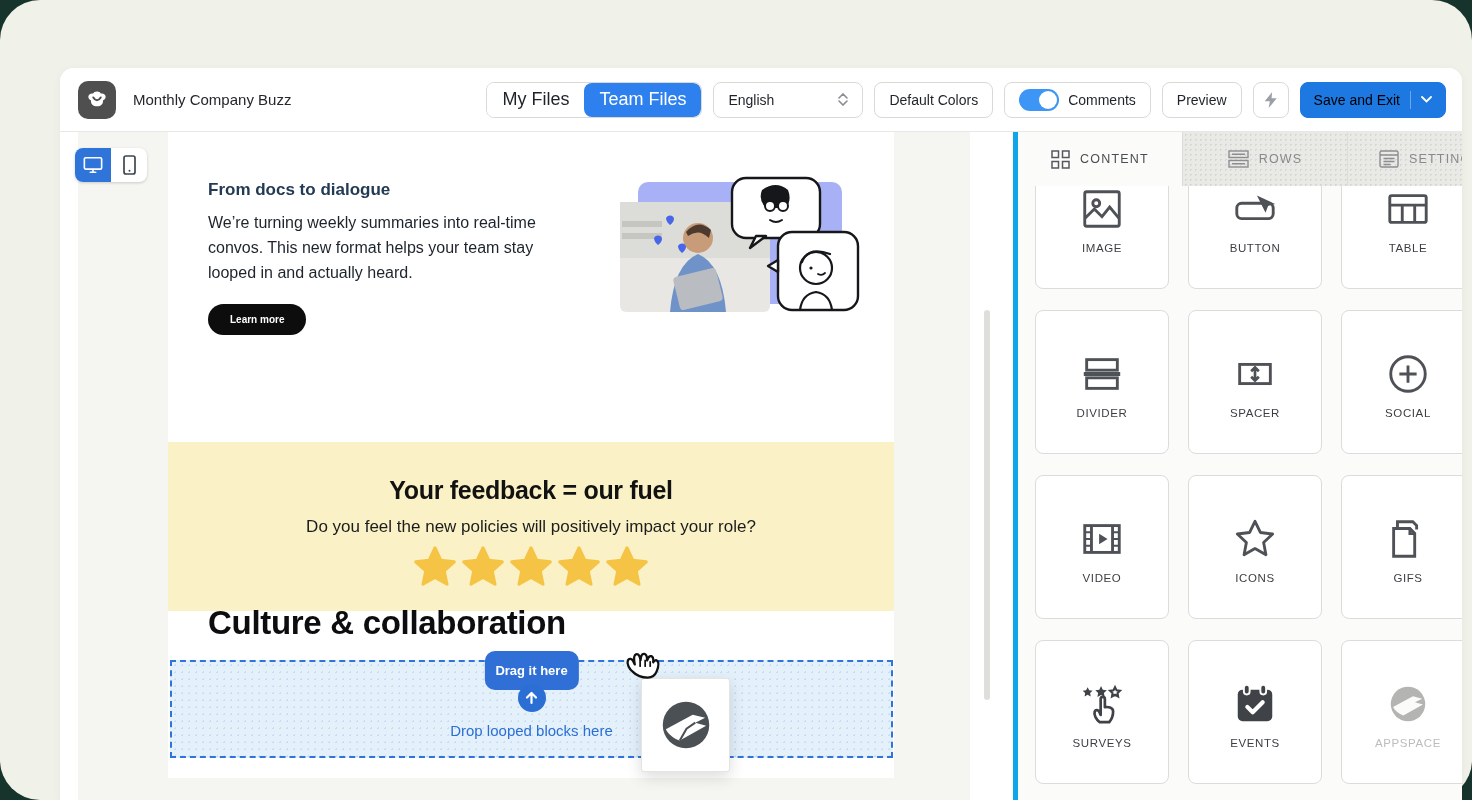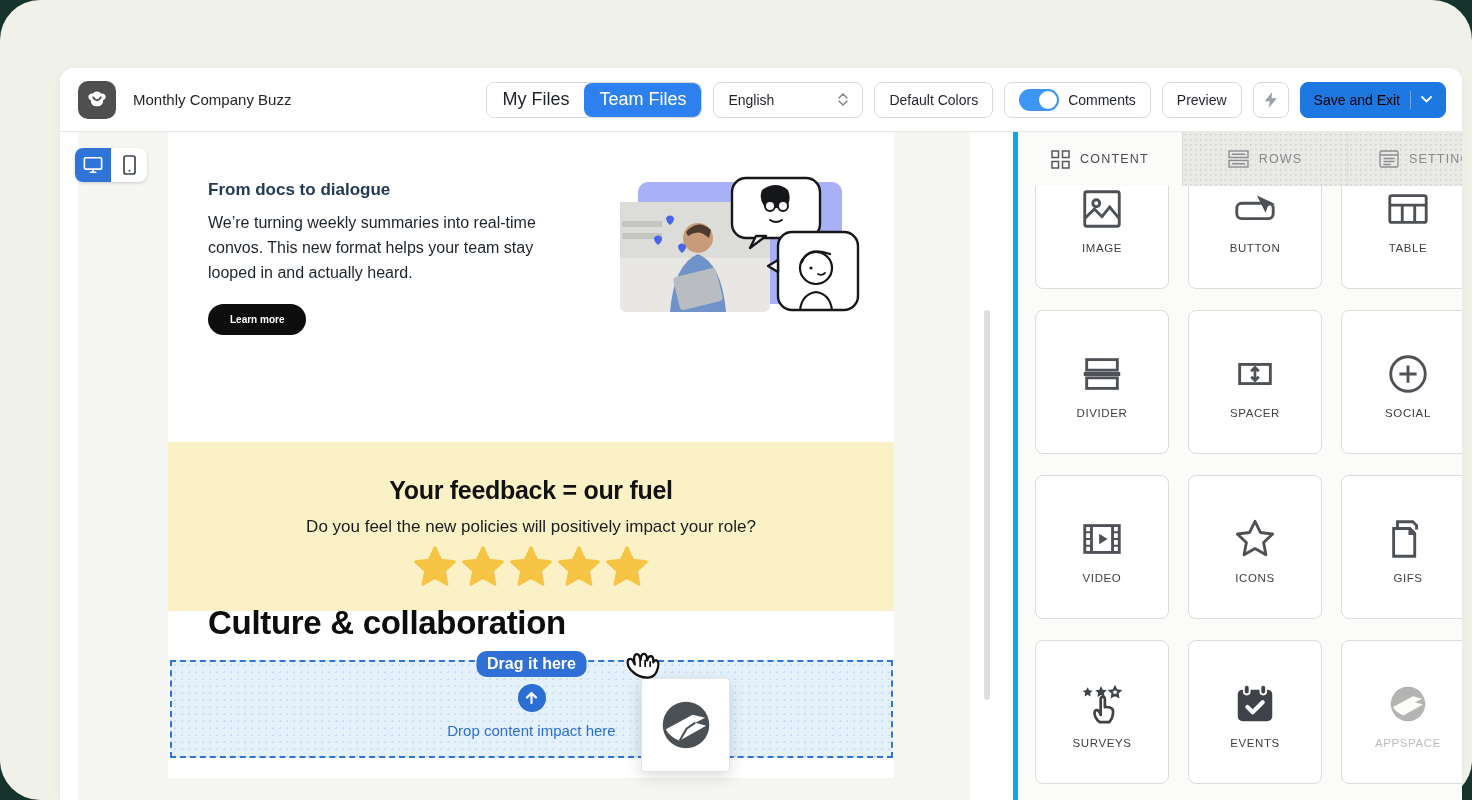--- a/index.html
+++ b/index.html
@@ -55,21 +55,21 @@
   .feedback-h { margin-top:34px; font-size:25px; font-weight:bold; color:#121212; letter-spacing:-.3px; }
   .feedback-q { margin-top:12px; font-size:17px; color:#1c1c1c; }
   .stars { margin-top:8px; display:flex; justify-content:center; gap:4px; }
 
   .culture-h { position:absolute; left:40px; top:472px; font-size:33px; font-weight:bold; color:#0d0d0f; letter-spacing:-.3px; }
 
   .dropzone { position:absolute; left:2px; top:528px; width:723px; height:98px;
     border:2px dashed #2f74d9; background:#e4f1fa;
     background-image:radial-gradient(rgba(47,116,217,.16) 1px, transparent 1px); background-size:7px 7px; }
   .drag-pill { position:absolute; left:50%; top:-11px; transform:translateX(-50%);
-    background:#2f6fd6; color:#fff; font-size:16px; font-weight:bold; border-radius:10px; padding:4px 11px; white-space:nowrap; }
+    background:#2f6fd6; color:#fff; font-size:13px; font-weight:bold; border-radius:10px; padding:12px 11px; white-space:nowrap; }
   .drop-arrow { position:absolute; left:50%; top:22px; transform:translateX(-50%);
     width:28px; height:28px; border-radius:50%; background:#2b6fd4; display:flex; align-items:center; justify-content:center; }
   .drop-label { position:absolute; left:0; right:0; top:60px; text-align:center; font-size:15px; color:#2b6fd4; }
 
   .drag-tile { position:absolute; left:473px; top:546px; width:89px; height:94px; background:#fff;
     border:1px solid #e4e4e2; border-radius:3px; box-shadow:0 5px 16px rgba(0,0,0,.14);
     display:flex; align-items:center; justify-content:center; z-index:6; }
   .drag-cursor { position:absolute; left:453px; top:514px; z-index:7; }
 
   .canvas-scrollbar { position:absolute; left:924px; top:178px; width:6px; height:390px; border-radius:3px; background:#dededb; }
@@ -239,21 +239,21 @@
 
         <div class="culture-h">Culture &amp; collaboration</div>
 
         <div class="dropzone">
           <div class="drag-pill">Drag it here</div>
           <div class="drop-arrow">
             <svg width="13" height="14" viewBox="0 0 13 14">
                 <path d="M6.5 12 V2 M2 6.5 L6.5 2 L11 6.5" stroke="#fff" stroke-width="2.2" fill="none" stroke-linecap="round" stroke-linejoin="round"></path>
               </svg>
           </div>
-          <div class="drop-label">Drop content impact here</div>
+          <div class="drop-label">Drop looped blocks here</div>
         </div>
 
         <div class="drag-tile">
           <svg width="62" height="62" viewBox="0 0 24 24">
             <circle cx="12" cy="12" r="9" fill="#4b5055"></circle>
             <path d="M4.2 13.6 L14.6 8.0 L19.4 9.2 L15.6 11.1 L19.8 12.3 L9.6 18.0 C7.2 17.2 5.2 15.6 4.2 13.6 Z" fill="#fff"></path>
             <path d="M9.6 18.0 L12.2 13.4 L15.6 11.1" fill="none" stroke="#4b5055" stroke-width="0.8"></path>
           </svg>
         </div>
 

